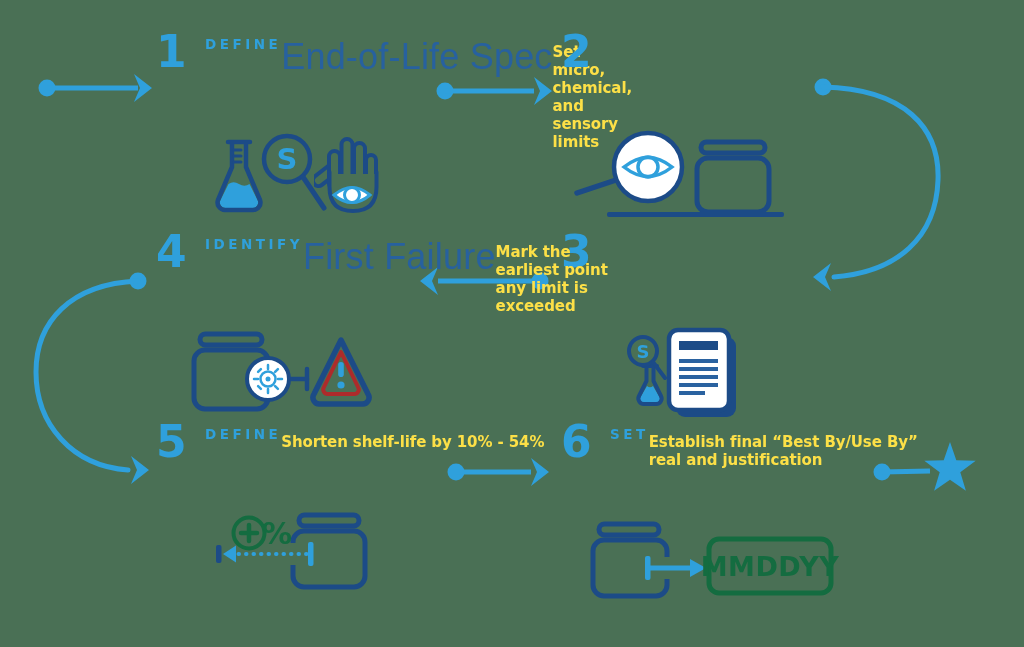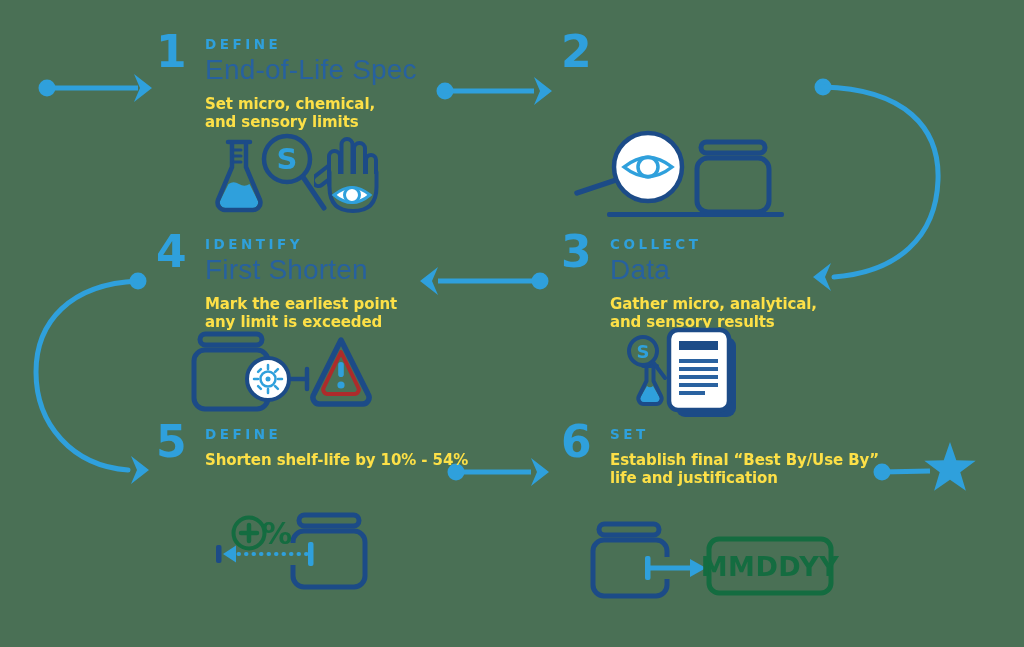--- a/index.html
+++ b/index.html
@@ -2,23 +2,23 @@
 <html><head>
 <meta charset="utf-8">
 <style>
   html,body{margin:0;padding:0;background:#4A7055;}
   .canvas{position:relative;width:1024px;height:647px;background:#4A7055;overflow:hidden;
           font-family:"DejaVu Sans",sans-serif;}
   .layer{position:absolute;left:0;top:0;pointer-events:none;}
   .step{position:absolute;display:flex;gap:11px;width:460px;}
   .num{font-size:44px;font-weight:bold;color:#2FA0DC;line-height:1;margin-top:-4px;
        width:38px;flex:none;letter-spacing:-1px;}
-  .stext{display:flex;flex-direction:column;align-items:flex-start;}
+  .stext{display:flex;align-items:flex-start;}
   .label{font-size:13.5px;font-weight:bold;color:#2FA0DC;letter-spacing:3.5px;margin-top:2px;}
-  .title{font-size:28px;font-weight:normal;color:#27619F;margin-top:2px;letter-spacing:0.2px;
+  .title{font-size:36px;font-weight:normal;color:#27619F;margin-top:2px;letter-spacing:0.2px;
          font-family:"Liberation Sans",sans-serif;white-space:nowrap;text-align:right;}
   .desc{font-size:15px;font-weight:bold;color:#fde047;line-height:1.2;margin-top:9px;
         white-space:pre-line;letter-spacing:-0.1px;}
   .icon{position:absolute;}
   .underline{position:absolute;background:#1C4B87;border-radius:2px;}
   svg text{font-family:"DejaVu Sans",sans-serif;font-weight:bold;}
 </style>
 </head>
 <body>
 
@@ -71,52 +71,46 @@
 and sensory limits</div>
     </div>
   </div>
 
   <div class="step" style="left:561px;top:34px;">
     <div class="num">2</div>
   </div>
 
   <div class="step" style="left:561px;top:234px;">
     <div class="num">3</div>
-    <div class="stext">
-      <div class="label">COLLECT</div>
-      <div class="title">Data</div>
-      <div class="desc">Gather micro, analytical,
-and sensory results</div>
-    </div>
   </div>
 
   <div class="step" style="left:156px;top:234px;">
     <div class="num">4</div>
     <div class="stext">
       <div class="label">IDENTIFY</div>
-      <div class="title">First Shorten</div>
+      <div class="title">First Failure</div>
       <div class="desc">Mark the earliest point
 any limit is exceeded</div>
     </div>
   </div>
 
   <div class="step" style="left:156px;top:424px;">
     <div class="num">5</div>
     <div class="stext">
       <div class="label">DEFINE</div>
       <div class="desc">Shorten shelf-life by 10% - 54%</div>
     </div>
   </div>
 
   <div class="step" style="left:561px;top:424px;">
     <div class="num">6</div>
     <div class="stext">
       <div class="label">SET</div>
       <div class="desc">Establish final “Best By/Use By”
-life and justification</div>
+real and justification</div>
     </div>
   </div>
 
   <svg class="icon" style="left:211px;top:137px;" width="56" height="80" viewBox="0 0 56 80">
     <path d="M17.5 47 L9.5 63 a5.5 5.5 0 0 0 5.5 8 h26 a5.5 5.5 0 0 0 5.5 -8 L38.5 47 q-5 3.5 -10.5 0 t-10.5 0 z" fill="#2FA0DC"></path>
     <path d="M17 5 h22 M21 5 v25 L7 63 a7.5 7.5 0 0 0 7 10 h28 a7.5 7.5 0 0 0 7 -10 L35 30 V5" fill="none" stroke="#1C4B87" stroke-width="4.5" stroke-linecap="round" stroke-linejoin="round"></path>
     <path d="M23 13 h7 M23 19 h7 M23 25 h7" stroke="#1C4B87" stroke-width="3" stroke-linecap="round"></path>
   </svg>
 
   <svg class="icon" style="left:256px;top:131px;" width="74" height="84" viewBox="0 0 74 84">

